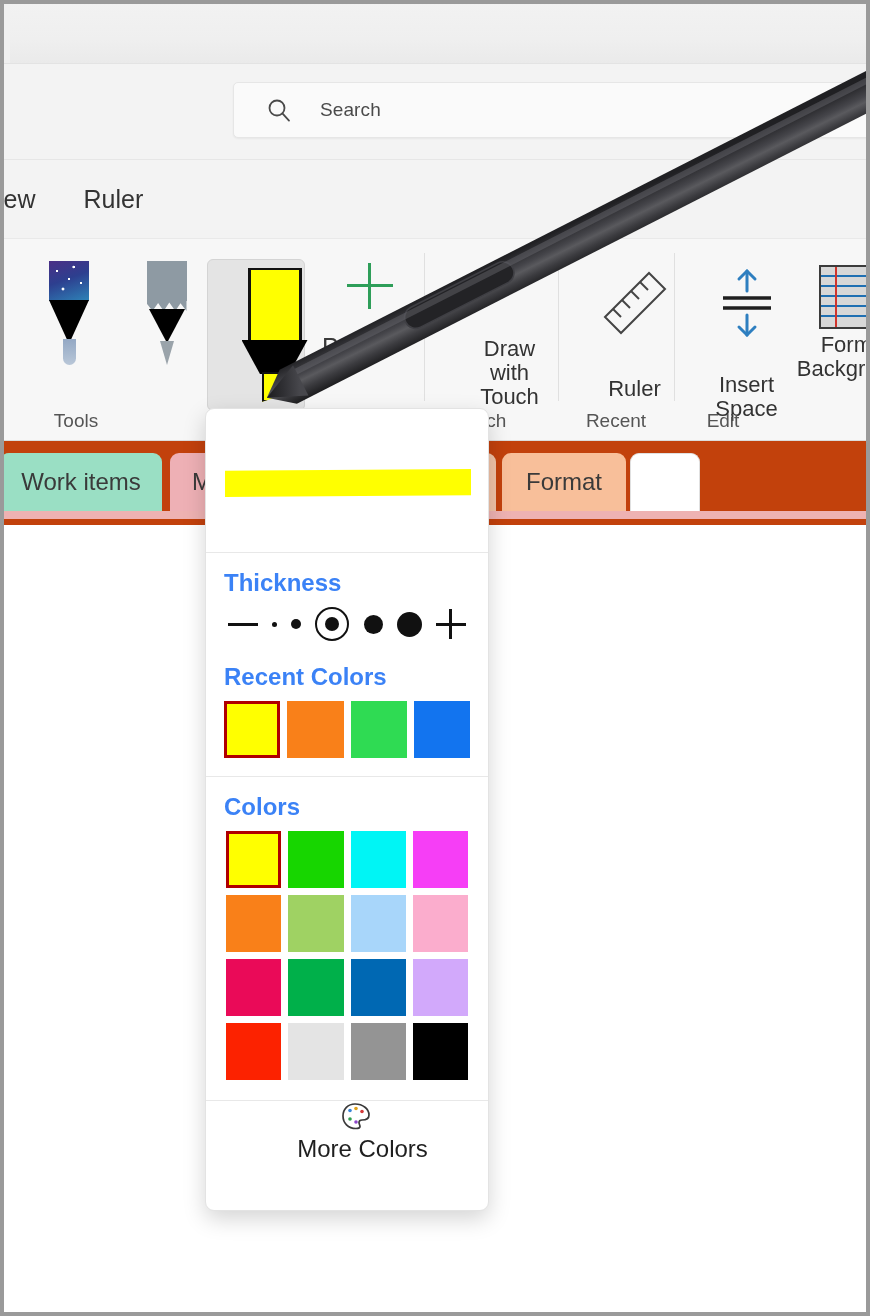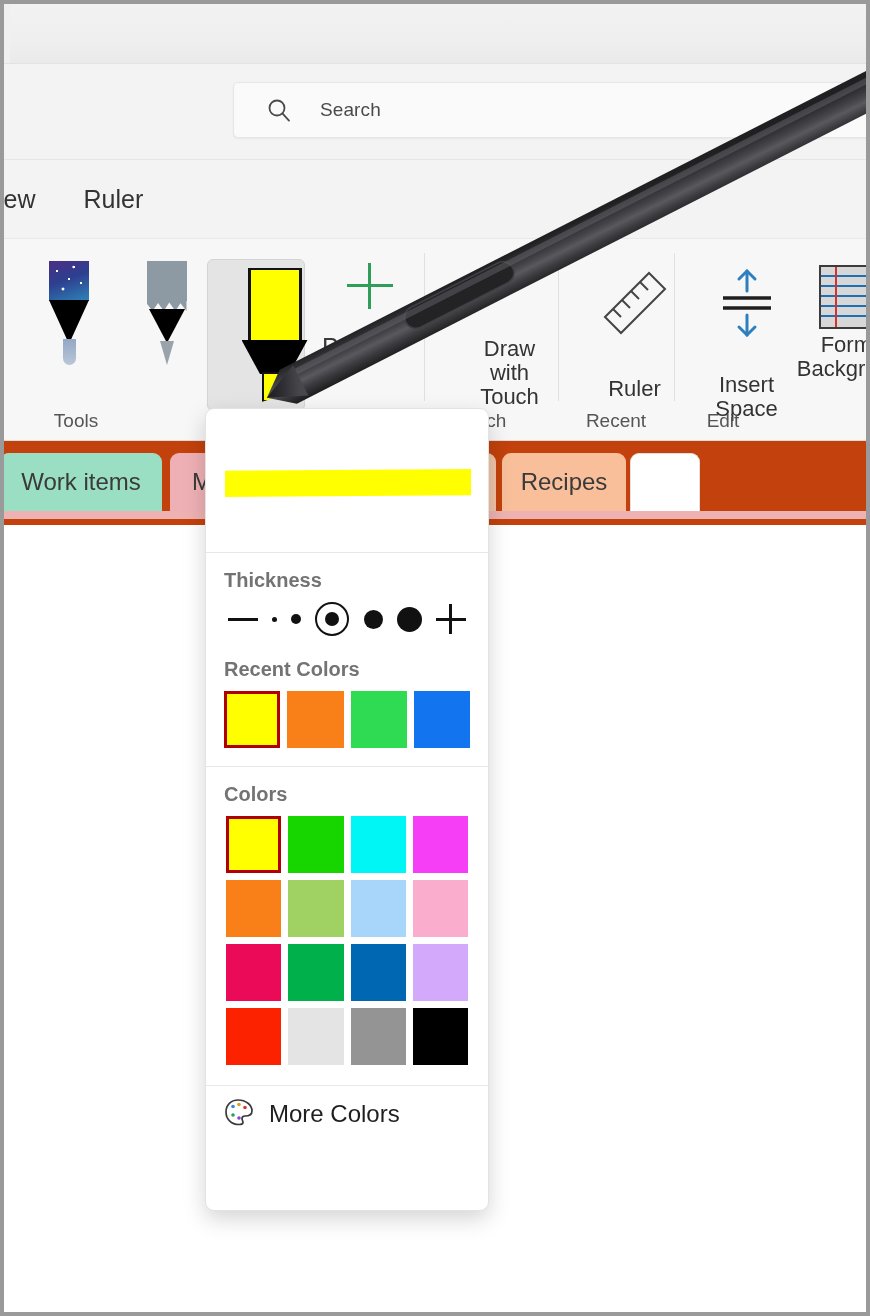--- a/index.html
+++ b/index.html
@@ -213,21 +213,21 @@
   .panel-preview {
     position: relative; height: 144px; border-bottom: 1px solid #e8e8e8;
   }
   .preview-stroke {
     position: absolute; left: 19px; top: 60px; width: 246px; height: 28px;
     background: #ffff00;
     clip-path: polygon(0 6%, 100% 0, 100% 94%, 0 100%);
   }
   .panel-section { padding: 0 16px; }
   .panel-heading {
-    font-size: 20px; font-weight: bold; color: #737373;
+    font-size: 24px; font-weight: bold; color: #3b82f6;
     margin: 16px 0 10px 2px;
   }
   .thickness-row {
     display: flex; align-items: center; justify-content: space-between;
     padding: 0 6px 6px 6px;
   }
   .th-minus { width: 30px; height: 3px; background: #111; }
   .th-dot { background: #111; border-radius: 50%; }
   .th-sel-wrap {
     width: 34px; height: 34px; border: 2px solid #111; border-radius: 50%;
@@ -241,21 +241,21 @@
   .swatch-row { display: flex; gap: 7px; padding: 0 2px; }
   .swatch {
     width: 61px; height: 57px; border: 1px solid transparent;
   }
   .swatch.selected { outline: 3px solid #b00000; outline-offset: -3px; }
   .panel-divider { height: 1px; background: #e8e8e8; margin: 18px 0 0 0; }
   .grid-rows { display: flex; flex-direction: column; gap: 7px; padding: 0 2px; }
 
   .menu-row {
     display: flex; align-items: center; height: 56px;
-    border-top: 1px solid #e8e8e8; padding-left: 17px;
+    border-top: 1px solid #e8e8e8; padding-left: 17px; flex-direction: column;
   }
   .menu-row-label { font-size: 24px; color: #1f1f1f; margin-left: 14px; }
 
   
   .stylus { position: absolute; left: 0; top: 0; width: 862px; height: 1308px;
     pointer-events: none; z-index: 60; }
 </style>
 </head>
 <body>
 
@@ -397,21 +397,21 @@
   <div class="tabstrip">
     <div class="tab-underline"></div>
     <div class="tab" style="left:-4px; width:162px; background:#9adfc4;">
       <span>Work items</span>
     </div>
     <div class="tab" style="left:166px; width:160px; background:#eeb0b5; justify-content:flex-start; padding-left:22px;">
       <span>M</span>
     </div>
     <div class="tab" style="left:332px; width:160px; background:#f0c3a8;"></div>
     <div class="tab" style="left:498px; width:124px; background:#f8bf9a;">
-      <span>Recipes</span>
+      <span>Format</span>
     </div>
     <div class="tab-active-blank" style="left:626px;"></div>
   </div>
 
   <div class="canvas"></div>
 
   <div class="panel">
 
     <div class="panel-preview">
       <div class="preview-stroke"></div>

